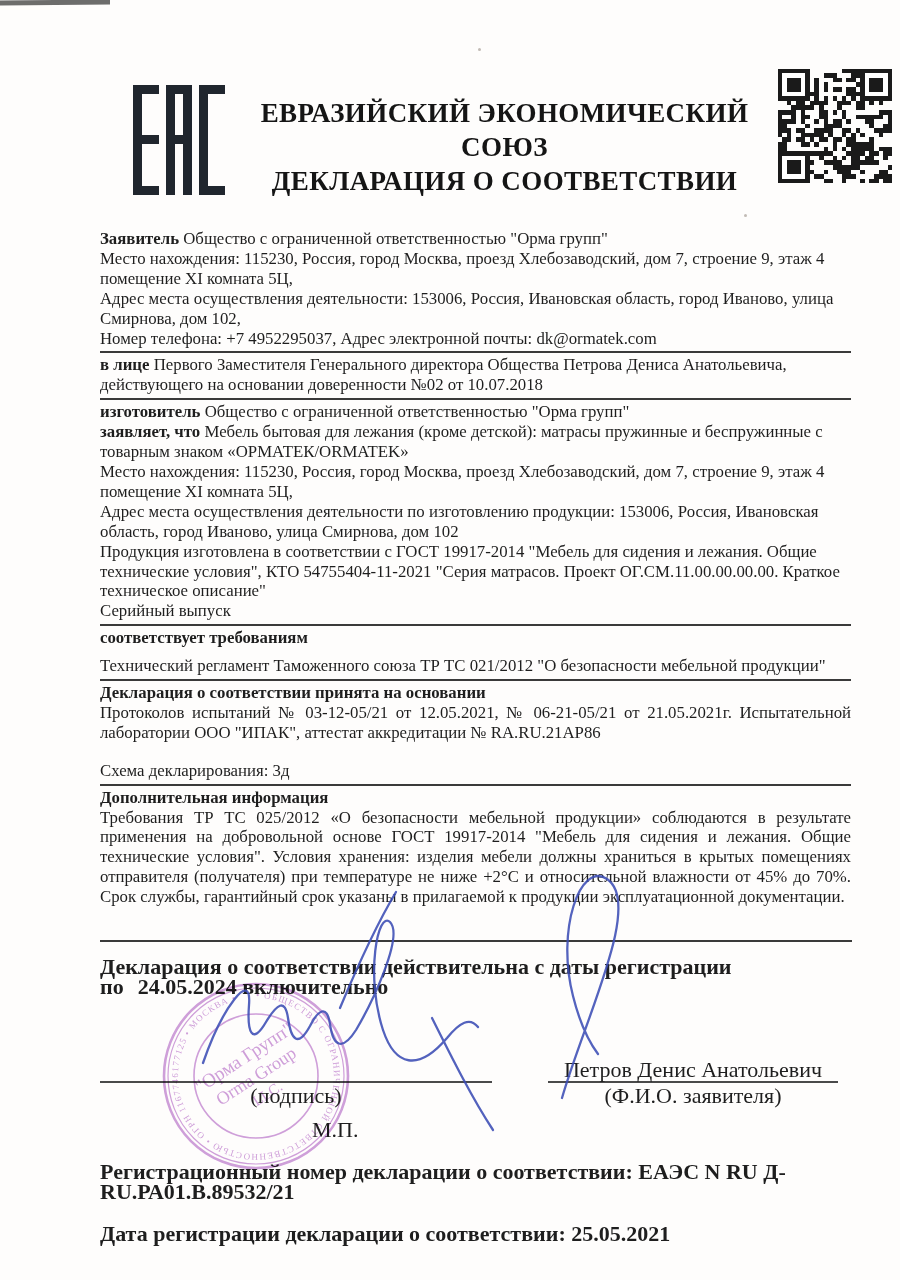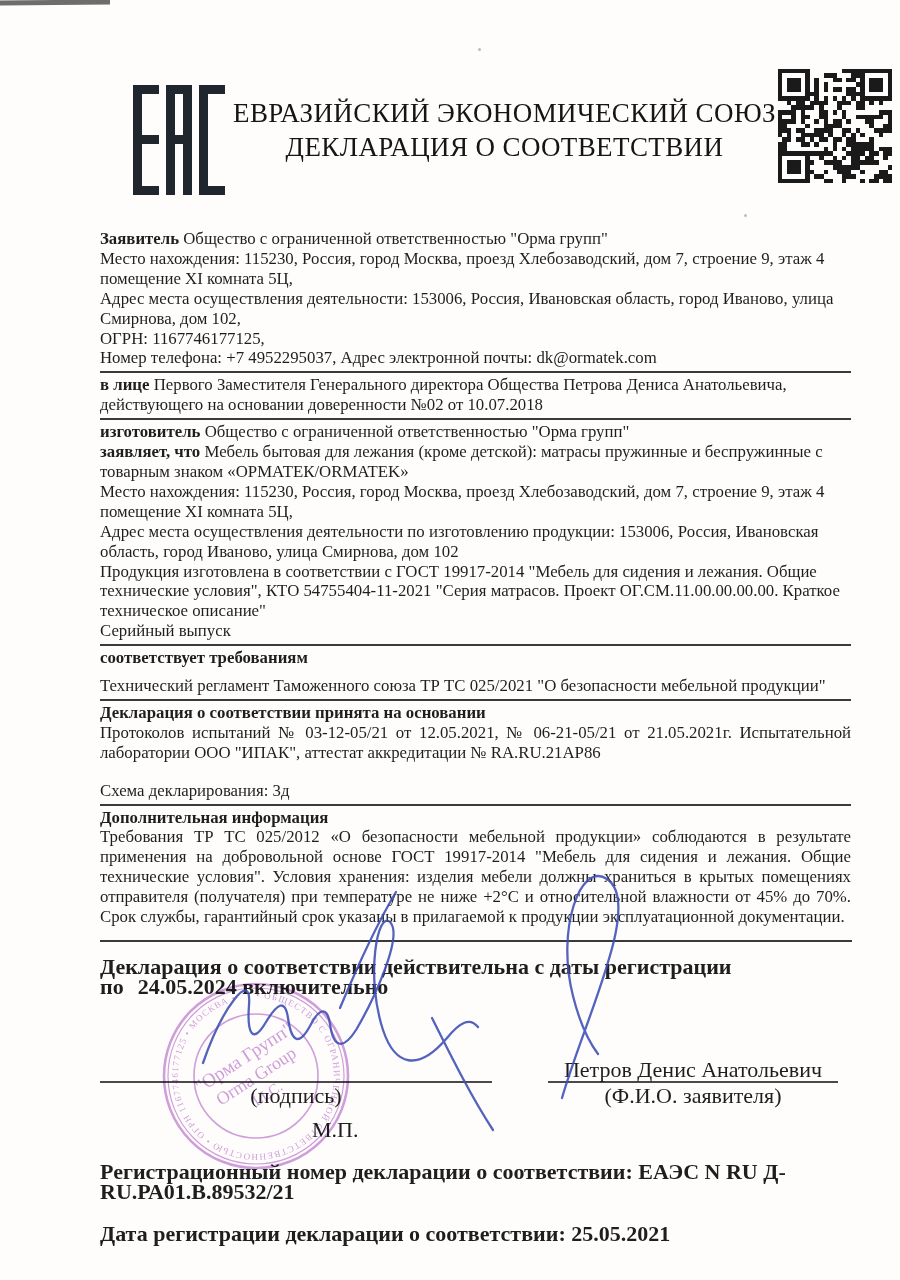--- a/index.html
+++ b/index.html
@@ -5,21 +5,21 @@
   html,body{margin:0;padding:0;background:#e8e8e8;}
   .page{position:relative;width:900px;height:1280px;background:#fefdfc;overflow:hidden;
         font-family:"Liberation Serif",serif;color:#1e1e1e;margin:0 auto;}
   
   .smudge{position:absolute;left:0;top:0;width:110px;height:5px;background:#3c3c3c;opacity:.75;transform:skewY(-.4deg);}
   .speck{position:absolute;width:3px;height:3px;border-radius:50%;background:#9a8f86;opacity:.6;}
 
   
   .eac{position:absolute;left:133px;top:85px;width:92px;height:110px;}
   .titleblock{position:absolute;left:232px;top:96px;width:545px;text-align:center;
-              font-weight:normal;font-size:27px;line-height:34px;letter-spacing:.4px;color:#151515;}
+              font-weight:bold;font-size:27px;line-height:34px;letter-spacing:.4px;color:#151515;}
   .qr{position:absolute;left:773px;top:64px;width:124px;height:124px;}
 
   
   .content{position:absolute;left:100px;top:229px;width:751px;font-size:16.8px;line-height:19.9px;}
   .content p{margin:0;}
   .b{font-weight:bold;}
   .just{text-align:justify;}
   .hr{border-top:2.5px solid #3a3a3a;margin:3px 0 2px 0;height:0;}
   .gap8{height:8px;} .gap18{height:18px;}
 
@@ -315,42 +315,41 @@
       <rect x="21" y="24" width="1" height="1" fill="#1a1a1a"></rect>
       <rect x="23" y="24" width="1" height="1" fill="#1a1a1a"></rect>
       <rect x="24" y="24" width="1" height="1" fill="#1a1a1a"></rect>
     </svg>
 
   <div class="content">
 
     <p><span class="b">Заявитель</span> <span>Общество с ограниченной ответственностью "Орма групп"</span></p>
     <p>Место нахождения: 115230, Россия, город Москва, проезд Хлебозаводский, дом 7, строение 9, этаж 4 помещение XI комната 5Ц,</p>
     <p>Адрес места осуществления деятельности: 153006, Россия, Ивановская область, город Иваново, улица Смирнова, дом 102,</p>
-    <p>ОГРН: 1167746177125,</p>
     <p>Номер телефона: +7 4952295037, Адрес электронной почты: dk@ormatek.com</p>
 
     <div class="hr"></div>
 
     <p><span class="b">в лице</span> <span>Первого Заместителя Генерального директора Общества Петрова Дениса Анатольевича, действующего на основании доверенности №02 от 10.07.2018</span></p>
 
     <div class="hr"></div>
 
     <p><span class="b">изготовитель</span> <span>Общество с ограниченной ответственностью "Орма групп"</span></p>
 
     <p><span class="b">заявляет, что</span> <span>Мебель бытовая для лежания (кроме детской): матрасы пружинные и беспружинные с товарным знаком «ОРМАТЕК/ORMATEK»</span></p>
     <p>Место нахождения: 115230, Россия, город Москва, проезд Хлебозаводский, дом 7, строение 9, этаж 4 помещение XI комната 5Ц,</p>
     <p>Адрес места осуществления деятельности по изготовлению продукции: 153006, Россия, Ивановская область, город Иваново, улица Смирнова, дом 102</p>
     <p>Продукция изготовлена в соответствии с ГОСТ 19917-2014 "Мебель для сидения и лежания. Общие технические условия", КТО 54755404-11-2021 "Серия  матрасов. Проект ОГ.СМ.11.00.00.00.00. Краткое техническое описание"</p>
     <p>Серийный выпуск</p>
 
     <div class="hr"></div>
 
     <p class="b">соответствует требованиям</p>
     <div class="gap8"></div>
-    <p class="just">Технический регламент Таможенного союза ТР ТС 025/2021 "О безопасности мебельной продукции"</p>
+    <p class="just">Технический регламент Таможенного союза ТР ТС 021/2012 "О безопасности мебельной продукции"</p>
 
     <div class="hr"></div>
 
     <p class="b">Декларация о соответствии принята на основании</p>
     <p class="just">Протоколов испытаний № 03-12-05/21 от 12.05.2021, № 06-21-05/21  от 21.05.2021г. Испытательной лаборатории ООО "ИПАК", аттестат аккредитации № RA.RU.21АР86</p>
     <div class="gap18"></div>
     <p>Схема декларирования: 3д</p>
 
     <div class="hr"></div>
 

